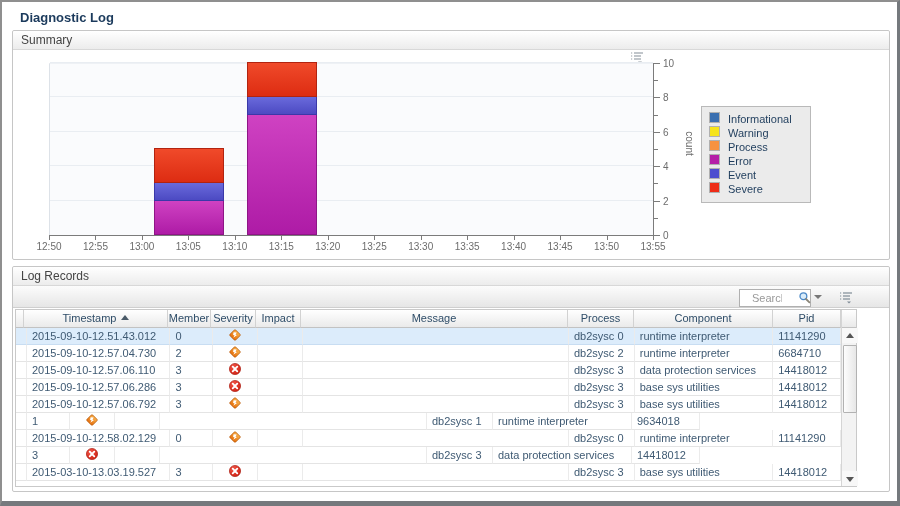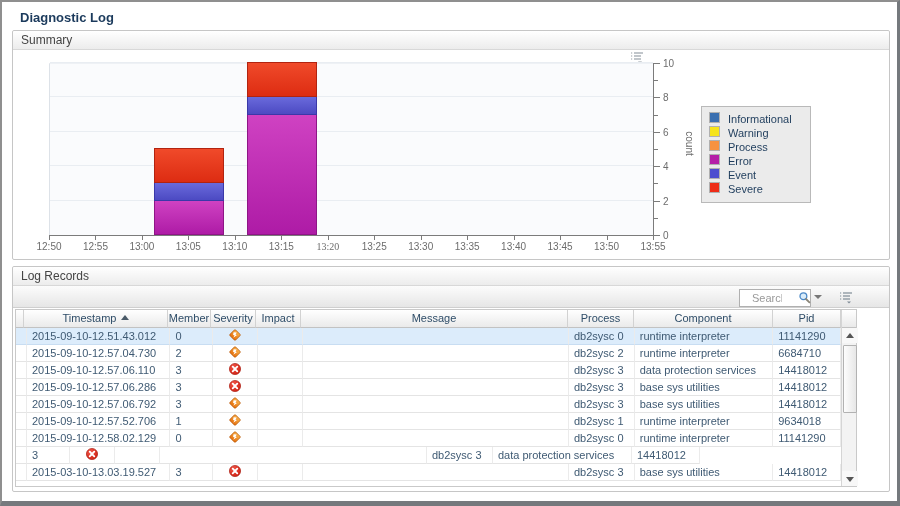--- a/index.html
+++ b/index.html
@@ -137,21 +137,21 @@
           <div class="xlabel" style="left: 82.4615px;">12:55</div>
           <div class="xtick" style="left: 128.923px;"></div>
           <div class="xlabel" style="left: 128.923px;">13:00</div>
           <div class="xtick" style="left: 175.385px;"></div>
           <div class="xlabel" style="left: 175.385px;">13:05</div>
           <div class="xtick" style="left: 221.846px;"></div>
           <div class="xlabel" style="left: 221.846px;">13:10</div>
           <div class="xtick" style="left: 268.308px;"></div>
           <div class="xlabel" style="left: 268.308px;">13:15</div>
           <div class="xtick" style="left: 314.769px;"></div>
-          <div class="xlabel" style="left: 314.769px; font-family: Liberation Serif, serif;">13:20</div>
+          <div class="xlabel" style="left: 314.769px;">13:20</div>
           <div class="xtick" style="left: 361.231px;"></div>
           <div class="xlabel" style="left: 361.231px;">13:25</div>
           <div class="xtick" style="left: 407.692px;"></div>
           <div class="xlabel" style="left: 407.692px;">13:30</div>
           <div class="xtick" style="left: 454.154px;"></div>
           <div class="xlabel" style="left: 454.154px;">13:35</div>
           <div class="xtick" style="left: 500.615px;"></div>
           <div class="xlabel" style="left: 500.615px;">13:40</div>
           <div class="xtick" style="left: 547.077px;"></div>
           <div class="xlabel" style="left: 547.077px;">13:45</div>
@@ -316,21 +316,20 @@
                     <path d="M6.4 4.9 L9.9 5.2 L8.6 7.6 L10.3 7.9 L6.1 11.2 L7.5 8.4 L5.8 8.1 Z" fill="#fff"></path>
                   </svg></div>
                 <div class="tcell" style="width: 45px;"></div>
                 <div class="tcell" style="width: 267px;"></div>
                 <div class="tcell" style="width: 66px;">db2sysc 3</div>
                 <div class="tcell" style="width: 139px;">base sys utilities</div>
                 <div class="tcell" style="width: 68px;">14418012</div>
               </div>
               <div class="trow">
                 <div class="tcell" style="width: 8px;"></div>
-                <div class="tcell" style="width: 144px;">2015-09-10-12.57.52.706</div>
                 <div class="tcell" style="width: 43px;">1</div>
                 <div class="tcell icon-cell" style="width: 45px;"><svg width="14" height="14" viewBox="0 0 16 16" style="vertical-align:1px">
                     <rect x="3.4" y="3.4" width="9.2" height="9.2" rx="1.2" transform="rotate(45 8 8)" fill="url(#gradWarn)" stroke="#b55607" stroke-width="0.8"></rect>
                     <path d="M6.4 4.9 L9.9 5.2 L8.6 7.6 L10.3 7.9 L6.1 11.2 L7.5 8.4 L5.8 8.1 Z" fill="#fff"></path>
                   </svg></div>
                 <div class="tcell" style="width: 45px;"></div>
                 <div class="tcell" style="width: 267px;"></div>
                 <div class="tcell" style="width: 66px;">db2sysc 1</div>
                 <div class="tcell" style="width: 139px;">runtime interpreter</div>
                 <div class="tcell" style="width: 68px;">9634018</div>

